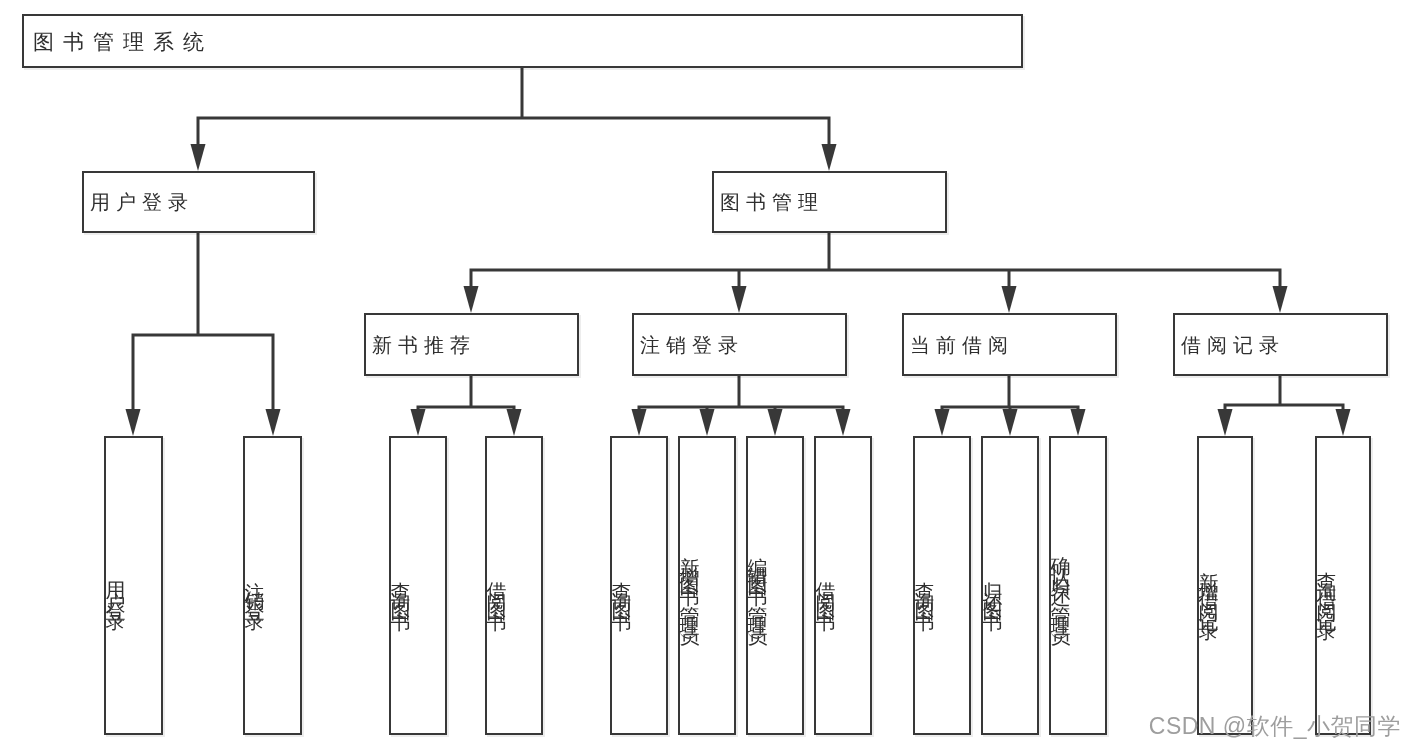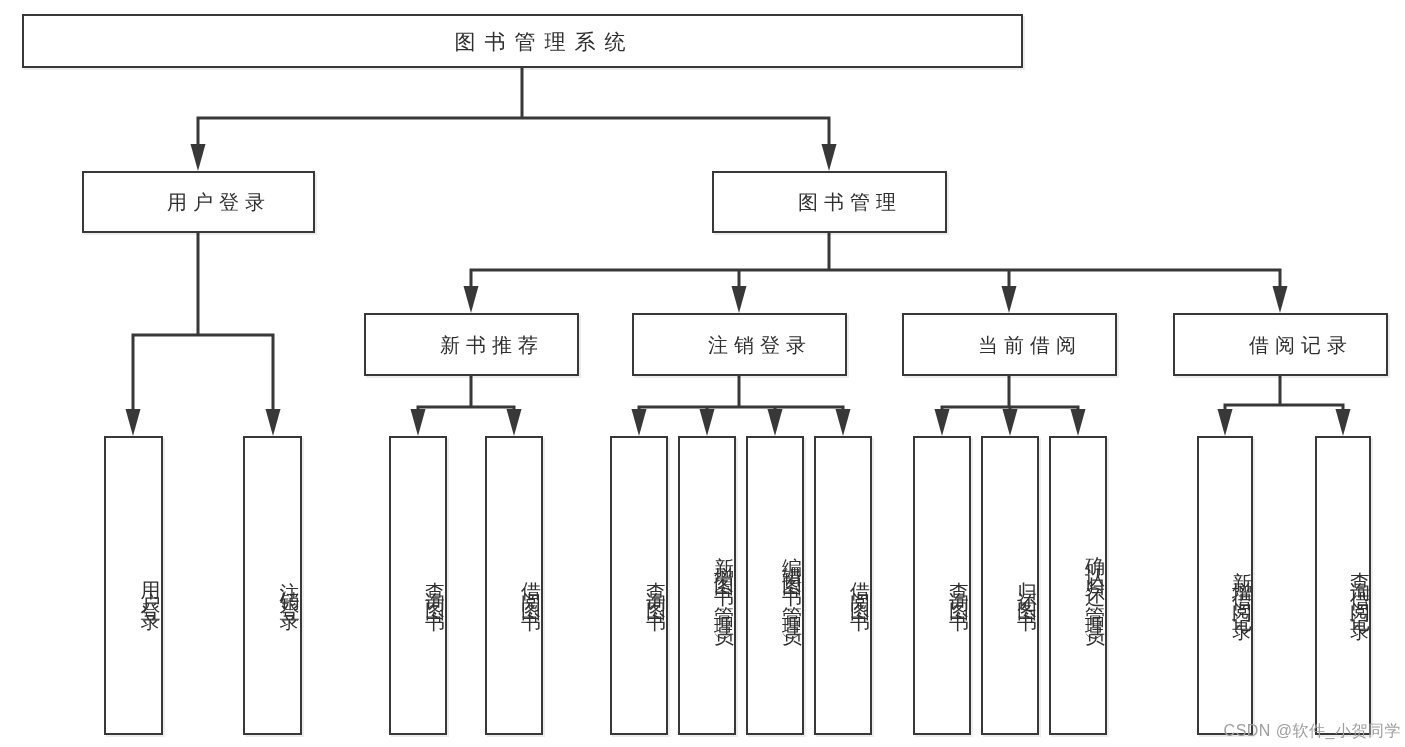--- a/index.html
+++ b/index.html
@@ -9,24 +9,23 @@
     background:#ffffff;
     overflow:hidden;
     font-family:"Liberation Sans","DejaVu Sans",sans-serif;
   }
   #connectors{position:absolute;left:0;top:0;z-index:1;}
   .node{
     position:absolute;
     box-sizing:border-box;
     border:2.5px solid #383838;
     background:#ffffff;
-    display:flex;align-items:center;justify-content:center;
+    display:flex;align-items:center;justify-content:flex-start;
     z-index:2;
     box-shadow:2px 2px 0 rgba(0,0,0,0.07);
-    padding-left:35px;
   }
   .hlbl{
     font-size:20px;
     letter-spacing:6px;
     text-indent:6px;
     color:#2f2f2f;
     white-space:nowrap;
     line-height:1;
   }
   .root-lbl{font-size:21px;letter-spacing:9px;text-indent:9px;}
@@ -35,21 +34,21 @@
     text-orientation:mixed;
     font-size:20px;
     letter-spacing:10px;
     line-height:1;
     color:#2f2f2f;
     white-space:nowrap;
   }
   #watermark{
     position:absolute;
     right:4px;bottom:5px;
-    font-size:16px;
+    font-size:23px;
     color:#9e9e9e;
     letter-spacing:0.5px;
     z-index:5;
     white-space:nowrap;
   }
 </style>
 </head>
 <body>
 
 <div id="stage">

